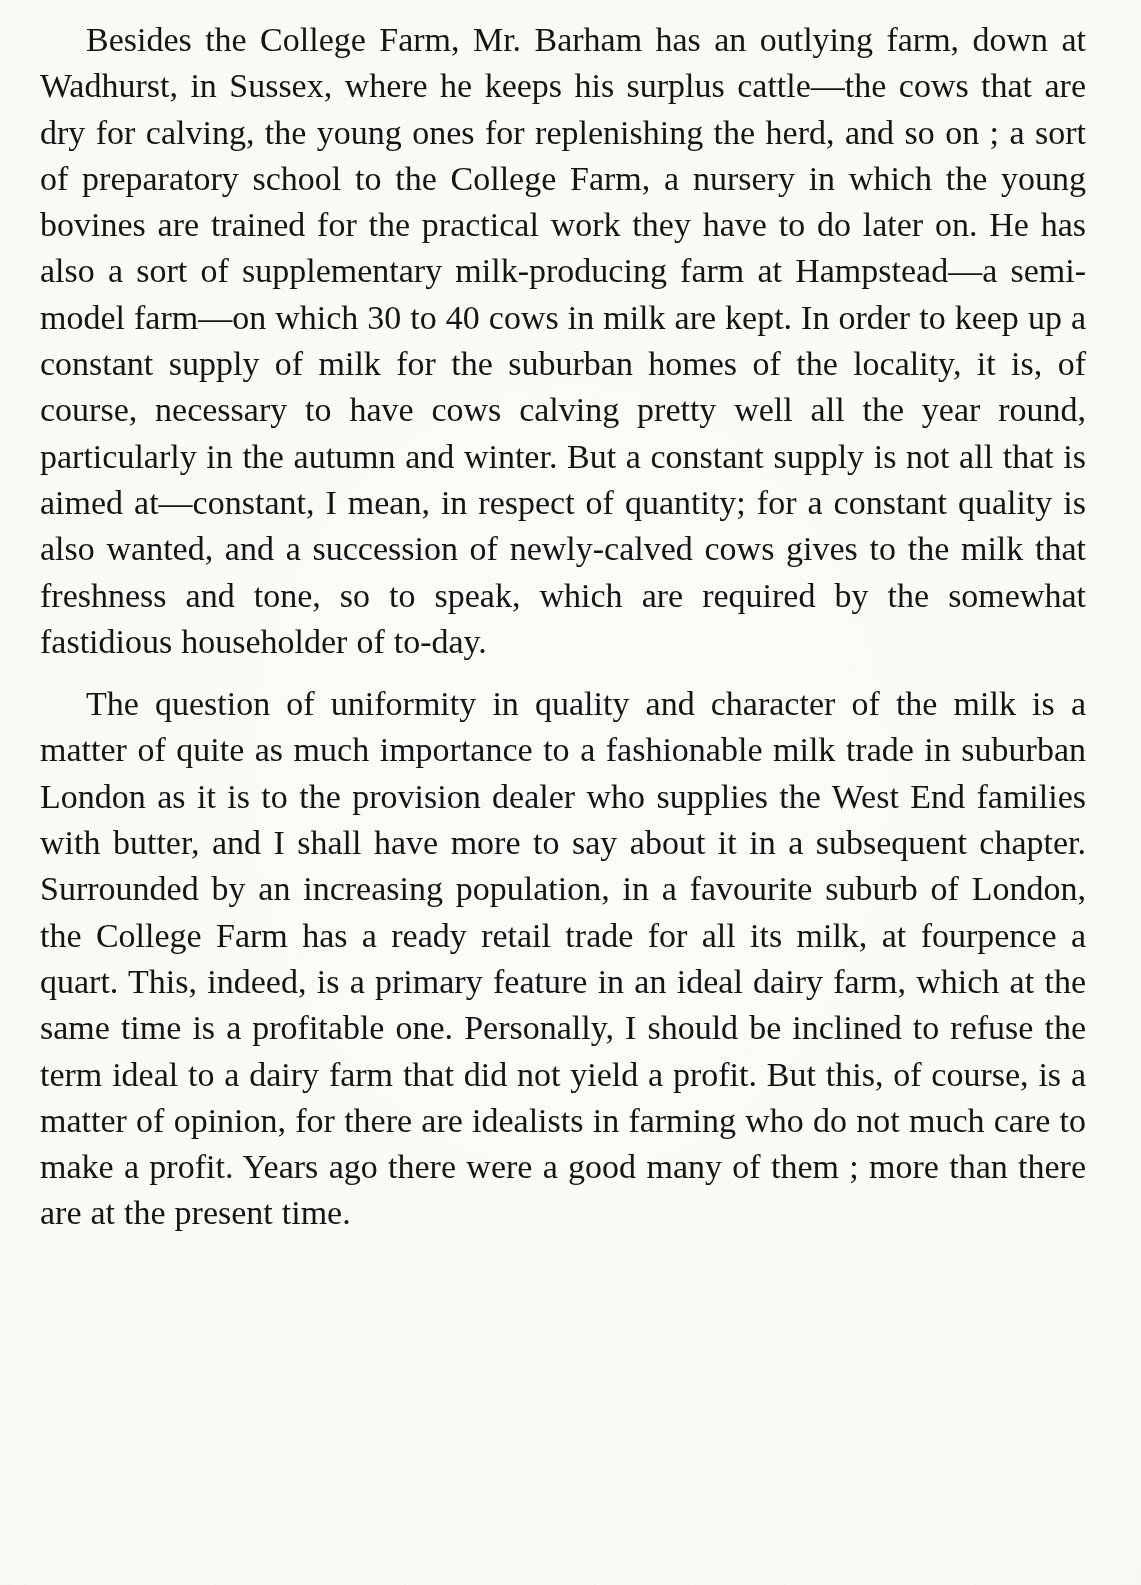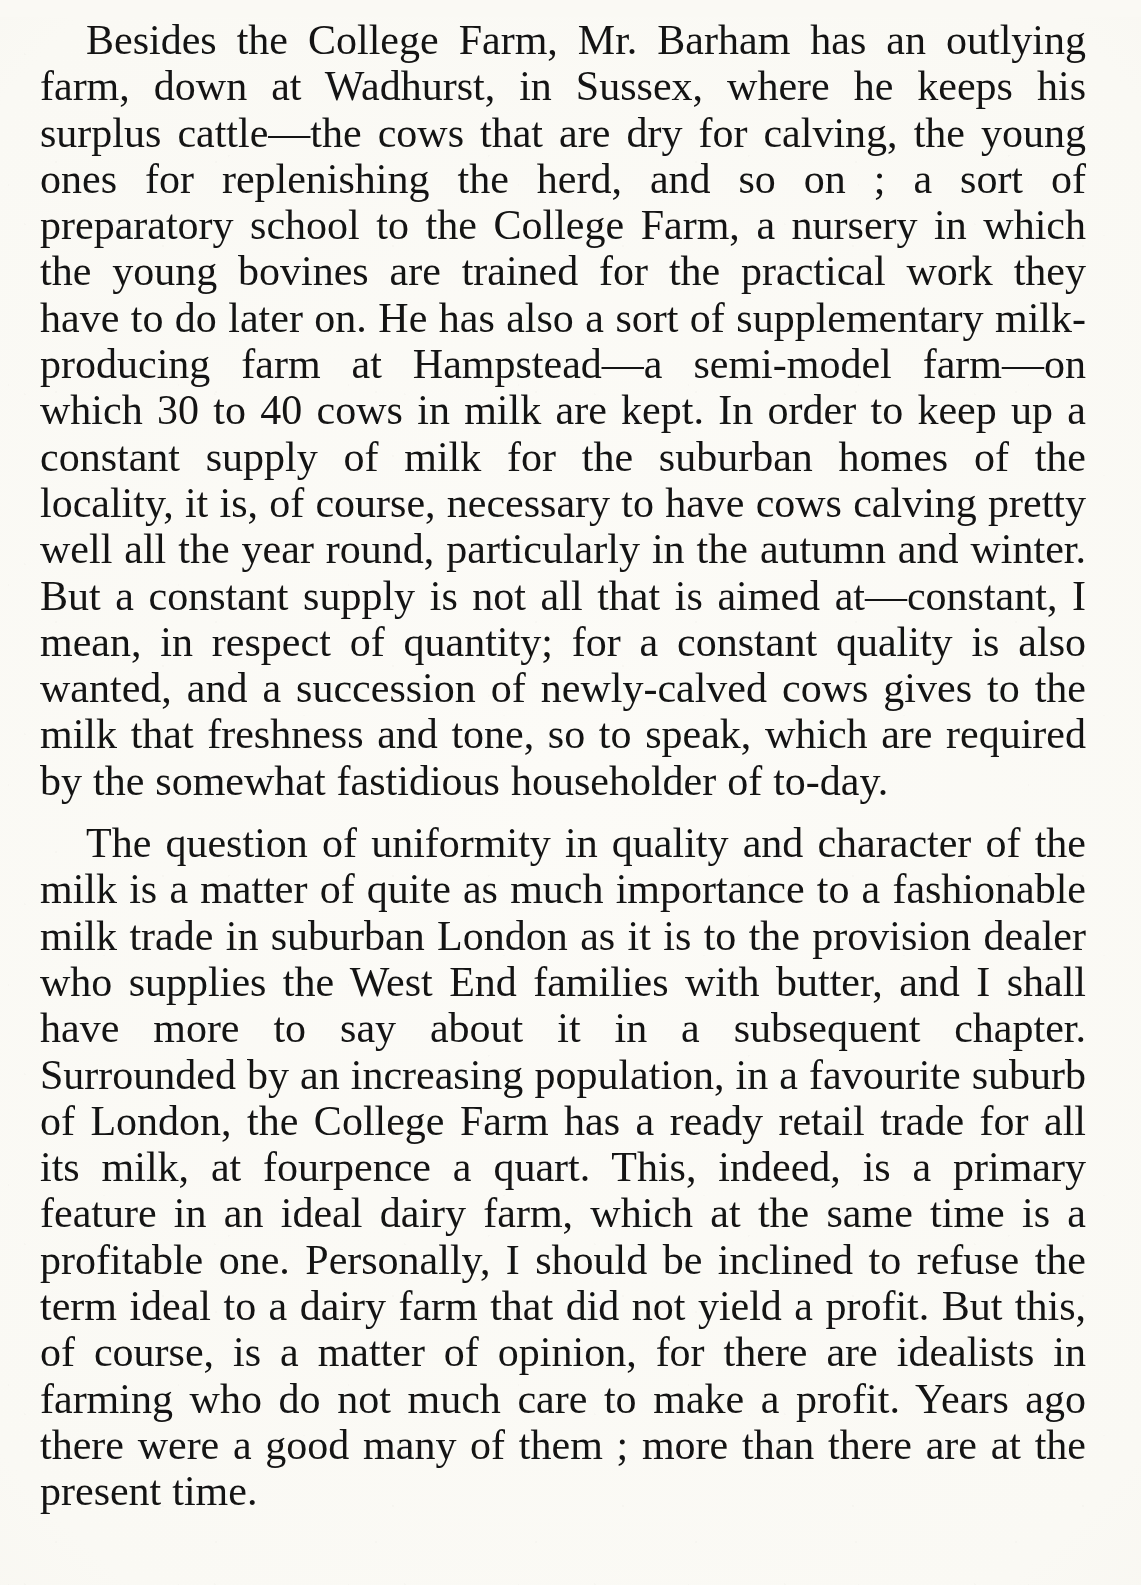--- a/index.html
+++ b/index.html
@@ -52,21 +52,21 @@
     font-size: 36px;
     letter-spacing: 2.2px;
     text-align: center;
     margin: 9px 0 0 0;
     padding: 0 0 0 6px;
     line-height: 1.18;
     color: #0d0d0d;
   }
 
   .para {
-    font-size: 42px;
+    font-size: 34px;
     line-height: 46.3px;
     text-align: justify;
     text-align-last: left;
     text-justify: inter-word;
     margin: 0;
     word-spacing: 0.5px;
     color: #141414;
     -webkit-font-smoothing: none;
   }
   .para--first {

